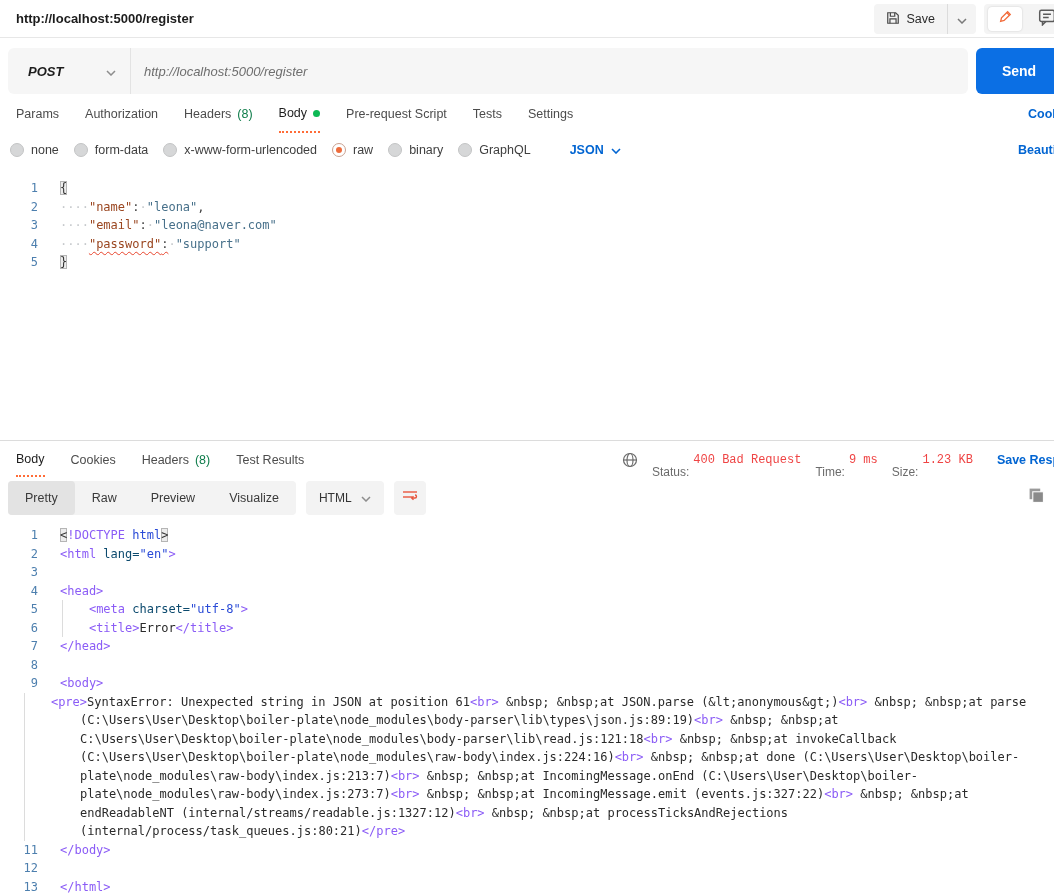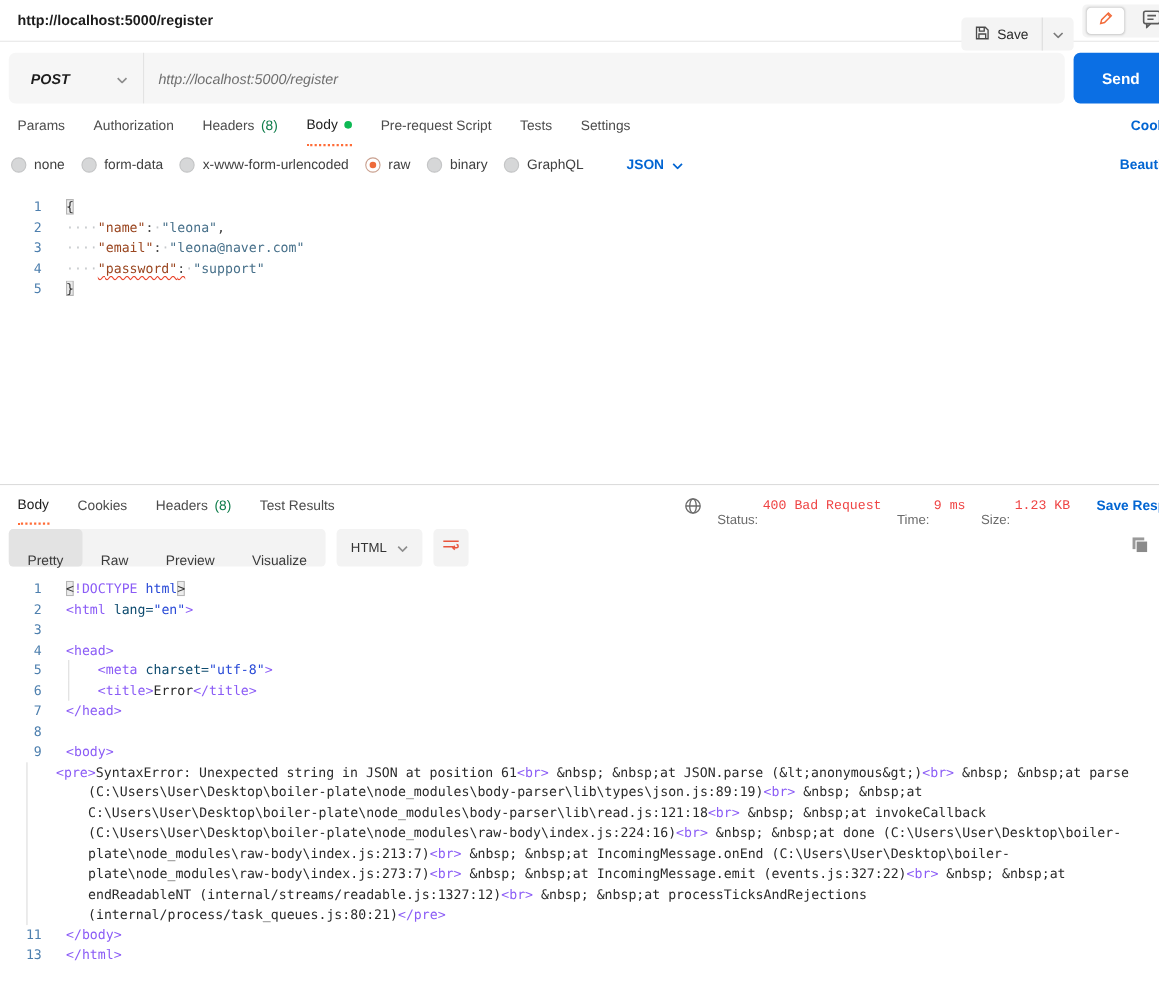--- a/index.html
+++ b/index.html
@@ -4,21 +4,21 @@
 <style>
   * { margin:0; padding:0; box-sizing:border-box; }
   html,body { width:1054px; height:893px; background:#fff; overflow:hidden;
     font-family:"Liberation Sans", sans-serif; position:relative; }
 
   
   .titlebar { position:absolute; top:0; left:0; width:1054px; height:38px;
     border-bottom:1px solid #e7e7e7; background:#fff; }
   .doc-title { position:absolute; left:16px; top:0; line-height:38px;
     font-size:13px; font-weight:700; color:#1c1c1c; }
-  .save-group { position:absolute; right:78px; top:16px; height:30px;
+  .save-group { position:absolute; right:78px; top:4px; height:30px;
     background:#f4f4f4; border-radius:4px; display:flex; align-items:stretch; }
   .save-main { display:flex; gap:7px; padding:0 12px; align-items:center;
     font-size:12.5px; color:#2b2b2b; cursor:pointer; }
   .save-divider { width:1px; background:#dcdcdc; }
   .save-caret { width:28px; display:flex; align-items:center; justify-content:center; cursor:pointer; }
   .edit-group { position:absolute; left:984px; top:4px; height:30px; width:120px;
     background:#f4f4f4; border-radius:4px; display:flex; align-items:center; padding:0 4px; gap:16px; }
   .edit-btn { width:34px; height:24px; background:#fff; border-radius:4px;
     display:flex; align-items:center; justify-content:center; box-shadow:0 0 2px rgba(0,0,0,.18); cursor:pointer; }
 
@@ -93,21 +93,21 @@
   .rtab .count { color:#0e7c4a; }
   .resp-meta { position:absolute; left:622px; top:0; height:37px; width:440px;
     display:flex; align-items:center; font-size:12px; white-space:nowrap; }
   .meta-label { color:#6b6b6b; margin-right:4px;margin-top:24px; }
   .meta-value { color:#ef4444; margin-right:14px;font-family:Liberation Mono, monospace; }
   .save-response { color:#0265d2; font-weight:700; font-size:12.5px; margin-left:10px; cursor:pointer; }
   .globe { margin-right:14px; display:flex; align-items:center; }
 
   .resp-toolbar { position:absolute; top:481px; left:8px; height:34px; display:flex; gap:10px; }
   .seg { display:flex; background:#f3f3f3; border-radius:4px; height:34px; }
-  .seg-item { padding:12px 17px; line-height:34px; font-size:12.5px; color:#3a3a3a;
+  .seg-item { padding:0 17px; line-height:34px; font-size:12.5px; color:#3a3a3a;
     border-radius:4px; cursor:pointer; }
   .seg-item.active { background:#e3e3e3; }
   .fmt-dd { display:flex; align-items:center; gap:9px; background:#f3f3f3; border-radius:4px;
     height:34px; padding:0 13px; font-size:12px; color:#333; cursor:pointer; }
   .wrap-btn { width:32px; height:34px; background:#f3f3f3; border-radius:4px;
     display:flex; align-items:center; justify-content:center; cursor:pointer; }
   .copy-btn { position:absolute; left:1028px; top:487px; cursor:pointer; }
 </style>
 </head>
 <body>
@@ -356,16 +356,20 @@
       <span class="code"><span class="t-tag">&lt;body&gt;</span></span>
     </div>
     <div class="code-line">
       <span class="code wrap guide"><span class="t-sp">    </span><span class="t-tag">&lt;pre&gt;</span><span class="t-txt">SyntaxError: Unexpected string in JSON at position 61</span><span class="t-tag">&lt;br&gt;</span><span class="t-txt"> &amp;nbsp; &amp;nbsp;at JSON.parse (&amp;lt;anonymous&amp;gt;)</span><span class="t-tag">&lt;br&gt;</span><span class="t-txt"> &amp;nbsp; &amp;nbsp;at parse (C:\Users\User\Desktop\boiler-plate\node_modules\body-parser\lib\types\json.js:89:19)</span><span class="t-tag">&lt;br&gt;</span><span class="t-txt"> &amp;nbsp; &amp;nbsp;at C:\Users\User\Desktop\boiler-plate\node_modules\body-parser\lib\read.js:121:18</span><span class="t-tag">&lt;br&gt;</span><span class="t-txt"> &amp;nbsp; &amp;nbsp;at invokeCallback (C:\Users\User\Desktop\boiler-plate\node_modules\raw-body\index.js:224:16)</span><span class="t-tag">&lt;br&gt;</span><span class="t-txt"> &amp;nbsp; &amp;nbsp;at done (C:\Users\User\Desktop\boiler-plate\node_modules\raw-body\index.js:213:7)</span><span class="t-tag">&lt;br&gt;</span><span class="t-txt"> &amp;nbsp; &amp;nbsp;at IncomingMessage.onEnd (C:\Users\User\Desktop\boiler-plate\node_modules\raw-body\index.js:273:7)</span><span class="t-tag">&lt;br&gt;</span><span class="t-txt"> &amp;nbsp; &amp;nbsp;at IncomingMessage.emit (events.js:327:22)</span><span class="t-tag">&lt;br&gt;</span><span class="t-txt"> &amp;nbsp; &amp;nbsp;at endReadableNT (internal/streams/readable.js:1327:12)</span><span class="t-tag">&lt;br&gt;</span><span class="t-txt"> &amp;nbsp; &amp;nbsp;at processTicksAndRejections (internal/process/task_queues.js:80:21)</span><span class="t-tag">&lt;/pre&gt;</span></span>
     </div>
     <div class="code-line">
       <span class="ln">11</span>
       <span class="code"><span class="t-tag">&lt;/body&gt;</span></span>
     </div>
     <div class="code-line">
+      <span class="ln">12</span>
+      <span class="code"></span>
+    </div>
+    <div class="code-line">
       <span class="ln">13</span>
       <span class="code"><span class="t-tag">&lt;/html&gt;</span></span>
     </div>
   </div>
 
 </body></html>

